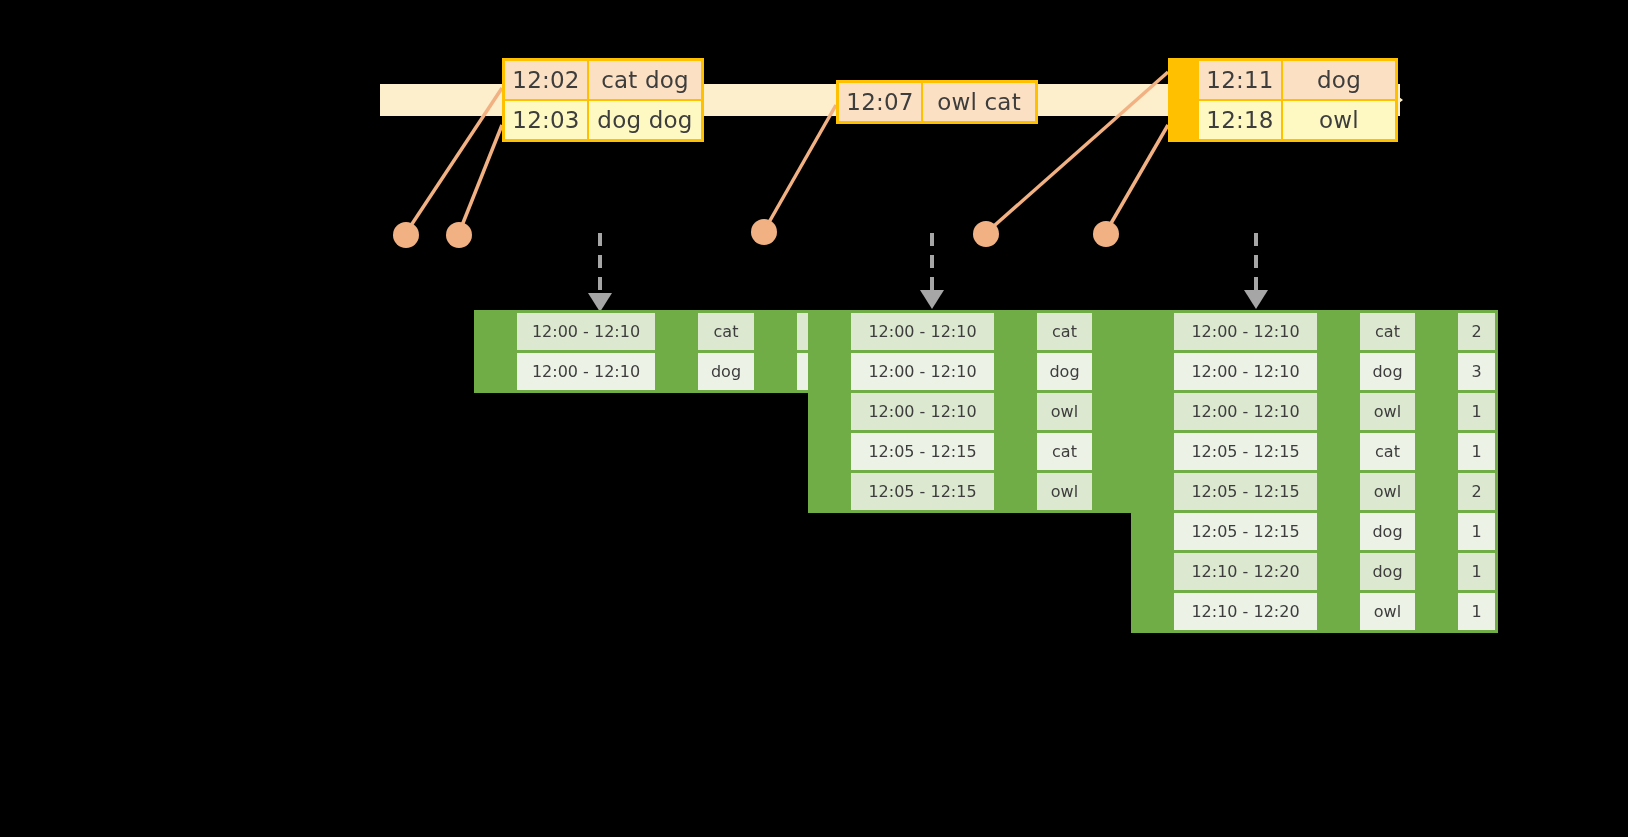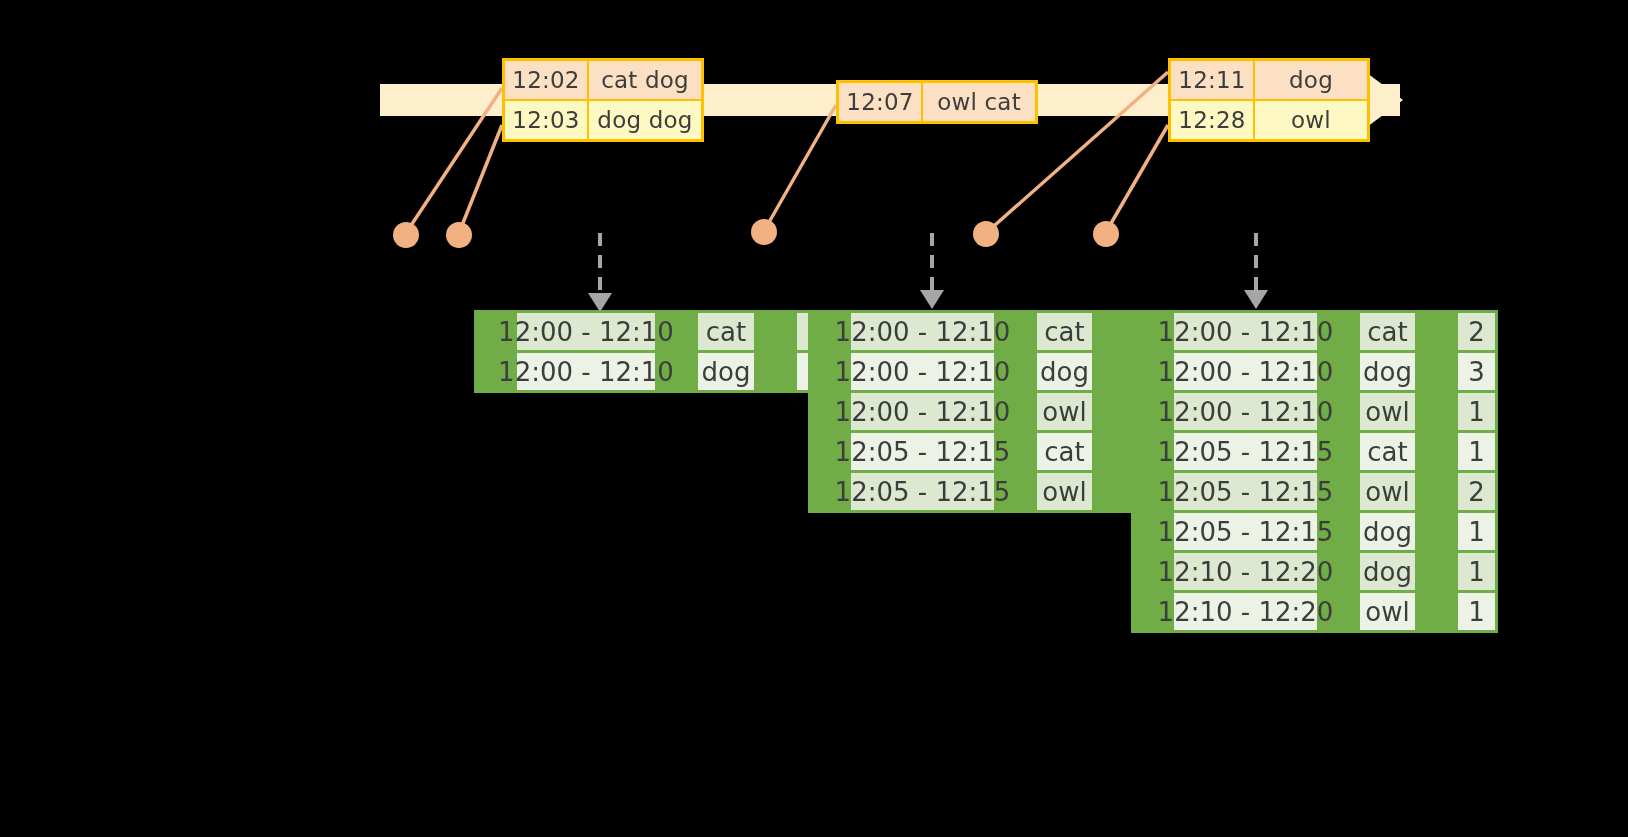--- a/index.html
+++ b/index.html
@@ -48,21 +48,21 @@
     position: absolute;
     border: 3px solid #70AD47;
     background: #70AD47;
     display: flex; flex-direction: column;
     gap: 3px;
     z-index: 5;
   }
   .tbl-row { display: flex; gap: 3px; height: 35px; }
   .tbl-cell {
     display: flex; align-items: center; justify-content: center;
-    font-size: 26px; color: #3d3d3d; white-space: nowrap; margin-left: 40px;
+    font-size: 16px; color: #3d3d3d; white-space: nowrap; margin-left: 40px;
   }
   .tbl-row.shade .tbl-cell { background: #DCE8D0; }
   .tbl-row.light .tbl-cell { background: #EDF2E7; }
   .tbl-cell.win { width: 140px; }
   .tbl-cell.key { width: 56px; }
   .tbl-cell.cnt { width: 36px; }
 
   .tbl.t1 .tbl-cell.win { width: 138px; }
   .tbl.t1 .tbl-cell.key { width: 56px; }
   .tbl.t1 .tbl-cell.cnt { width: 36px; }
@@ -128,27 +128,27 @@
     </div>
   </div>
 
   <div class="evt-group" style="left:836px; top:80px;text-align:right;">
     <div class="evt-row shade">
       <div class="evt-cell time">12:07</div>
       <div class="evt-cell msg">owl cat</div>
     </div>
   </div>
 
-  <div class="evt-group" style="left:1168px; top:58px;">
+  <div class="evt-group" style="left:1168px; top:58px;padding-left:28px;">
     <div class="evt-row shade">
       <div class="evt-cell time">12:11</div>
       <div class="evt-cell msg">dog</div>
     </div>
     <div class="evt-row light">
-      <div class="evt-cell time">12:28</div>
+      <div class="evt-cell time">12:18</div>
       <div class="evt-cell msg">owl</div>
     </div>
   </div>
 
   <div class="tbl t1" style="left:474px; top:310px;">
     <div class="tbl-row shade">
       <div class="tbl-cell win">12:00 - 12:10</div>
       <div class="tbl-cell key">cat</div>
       <div class="tbl-cell cnt">1</div>
     </div>

